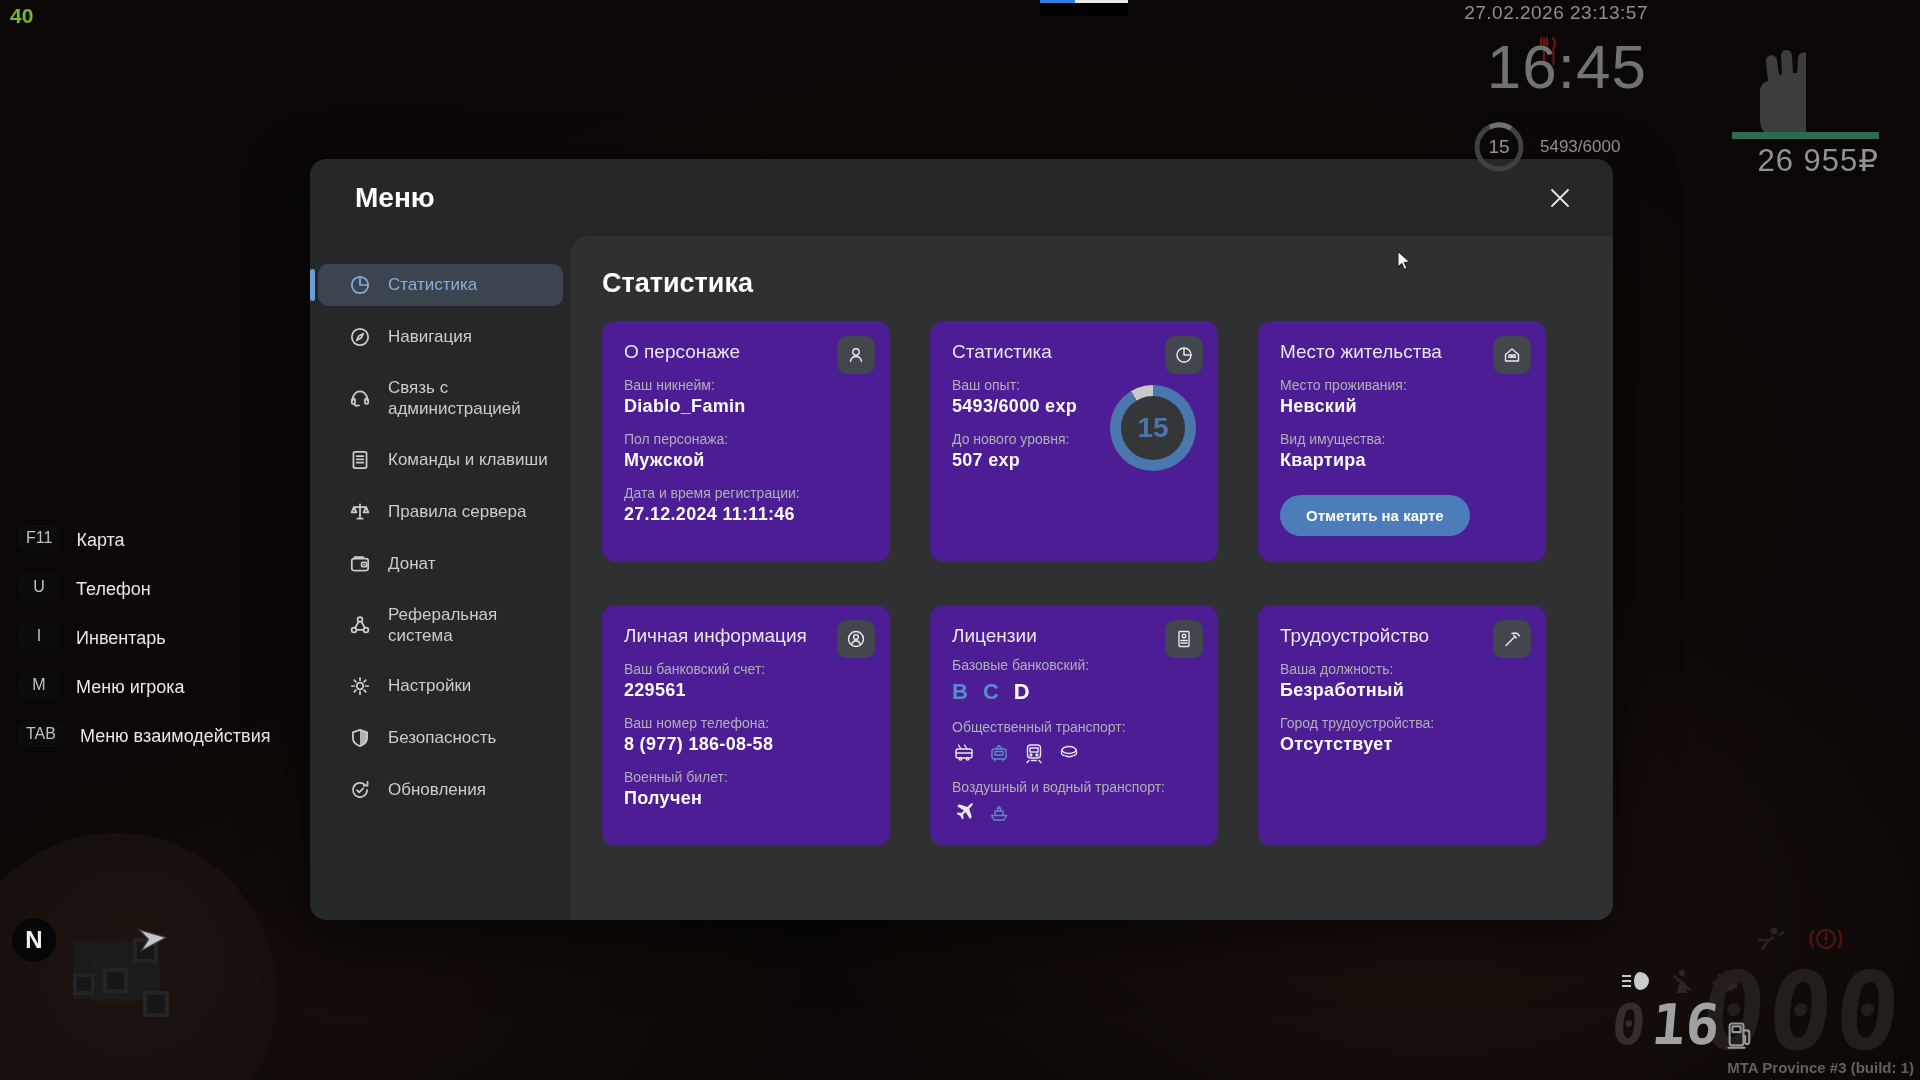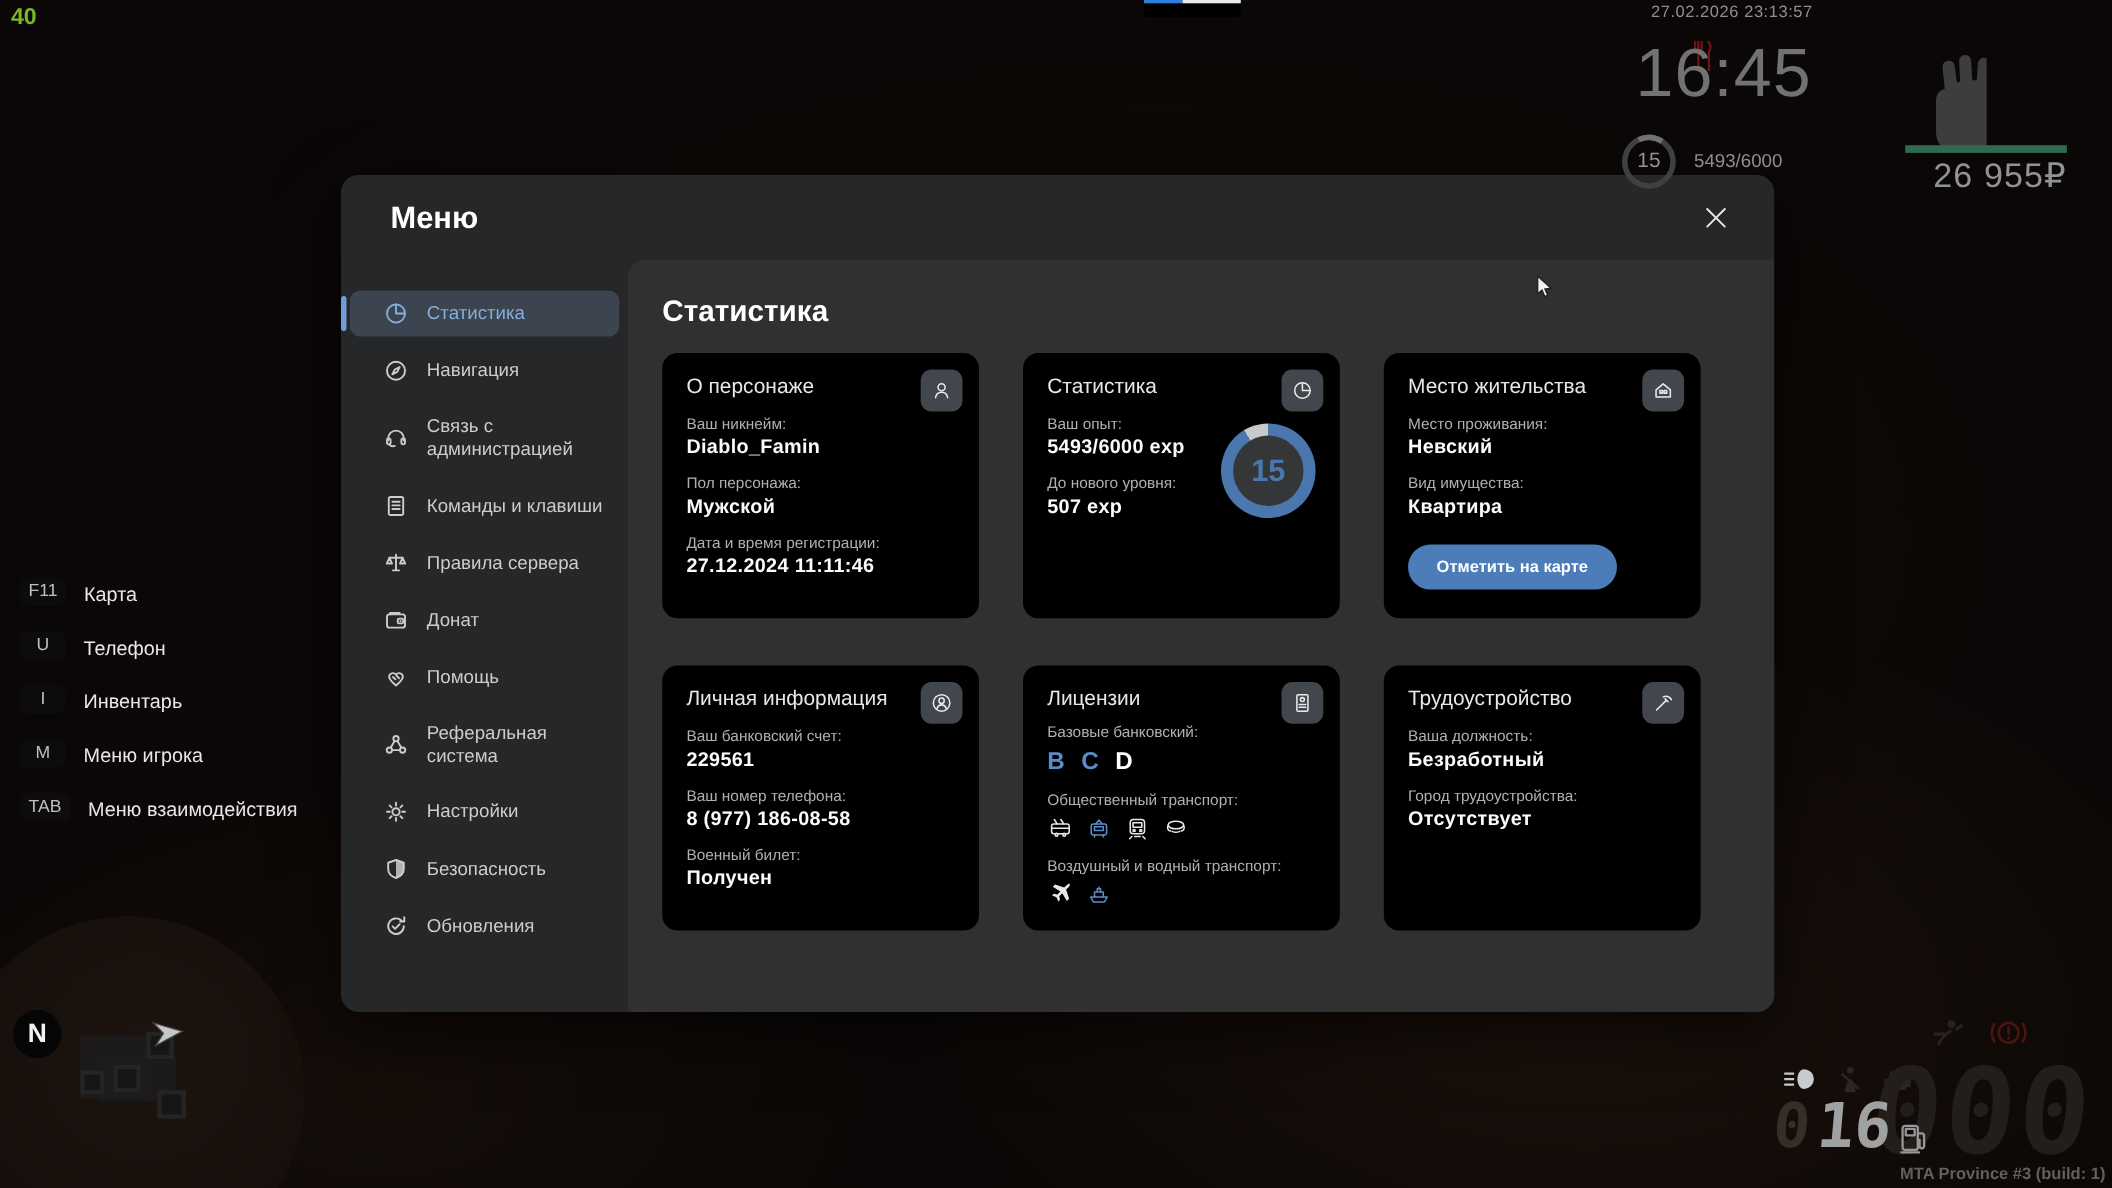--- a/index.html
+++ b/index.html
@@ -8,21 +8,21 @@
     background:
       radial-gradient(900px 500px at 75% 85%, rgba(62,36,20,.32), transparent 70%),
       radial-gradient(700px 420px at 18% 92%, rgba(46,28,16,.30), transparent 70%),
       radial-gradient(1300px 750px at 55% 45%, rgba(36,22,14,.22), transparent 75%),
       #0a0706;}
   svg{display:block}
   .icn{stroke:currentColor;fill:none;stroke-width:1.6;stroke-linecap:round;stroke-linejoin:round}
 
   
   .fps{position:absolute;left:10px;top:4px;font-size:21px;font-weight:bold;color:var(--fps-green,#7ab828);}
-  .datetime{position:absolute;top:2px;right:272px;font-size:15px;color:#8f8f8f;letter-spacing:.5px;margin-left:23px;}
+  .datetime{position:absolute;top:2px;right:272px;font-size:19px;color:#8f8f8f;letter-spacing:.5px;margin-left:23px;}
   .top-indicator{position:absolute;left:1040px;top:0;width:88px;height:16px;background:#000;border-radius:0 0 4px 4px;}
   .top-indicator .line{position:absolute;left:0;top:0;height:3px;width:100%;display:flex;}
   .top-indicator .seg-blue{width:40%;height:100%;background:#2f7fe0;}
   .top-indicator .seg-white{width:60%;height:100%;background:#e9e9e9;}
   .hunger{position:absolute;left:1537px;top:36px;color:#8a1414;opacity:.85;}
   .clock{position:absolute;top:36px;right:273px;font-size:62px;font-weight:400;color:#717273;letter-spacing:1px;line-height:1;}
   .lvl-badge{position:absolute;left:1472px;top:120px;display:flex;align-items:center;gap:14px;z-index:30;}
   .lvl-exp{font-size:17px;color:#8e8f90;}
   .lvl-num{position:absolute;left:0;top:0;width:54px;height:54px;display:grid;place-items:center;font-size:19px;color:#919293;}
   .fist{position:absolute;left:1744px;top:44px;color:#3e3d3d;}
@@ -46,21 +46,21 @@
   .sidebar{width:261px;padding-top:28px;box-sizing:border-box;flex:none;}
   .s-item{position:relative;display:flex;align-items:center;gap:16px;margin:0 8px 10px 8px;
     padding:9px 10px 9px 30px;border-radius:10px;color:#cbcccd;font-size:17px;line-height:1.25;}
   .s-item .s-ico{flex:none;width:24px;}
   .s-item.active{background:#3b444f;color:var(--sidebar-active,#86aedb);}
   .s-item.active .s-accent{position:absolute;left:-8px;top:5px;bottom:5px;width:5px;border-radius:3px;
     background:#6f9ed6;}
   .panel{flex:1;background:#2f3031;border-radius:16px 0 0 0;padding:32px 34px 0 31px;box-sizing:border-box;}
   .panel-title{font-size:27px;font-weight:bold;color:#fff;}
   .grid{margin-top:22px;display:grid;grid-template-columns:repeat(3,288px);gap:43px 40px;}
-  .card{position:relative;width:288px;height:241px;background:#000000;border-radius:14px;
+  .card{position:relative;width:288px;height:241px;background:#4c1d95;border-radius:14px;
     padding:20px 22px;box-sizing:border-box;}
   .card-title{font-size:19px;color:#e6e7e8;}
   .chip{position:absolute;top:15px;right:15px;width:38px;height:38px;border-radius:10px;
     background:#42474d;display:grid;place-items:center;color:#e9eaeb;}
   .f-lbl{margin-top:14px;font-size:14px;color:#aeb0b3;}
   .f-val{margin-top:3px;font-size:18px;font-weight:bold;color:#fbfbfb;letter-spacing:.3px;}
   .ring{position:absolute;right:22px;top:64px;width:86px;height:86px;border-radius:50%;display:grid;place-items:center;}
   .ring::after{content:"";position:absolute;inset:11px;background:#353637;border-radius:50%;}
   .ring-lvl{position:relative;z-index:1;font-size:28px;font-weight:bold;color:var(--exp-ring-blue,#4a77ae);}
   .map-btn{margin-top:24px;display:inline-block;background:var(--accent-blue,#4d7db8);color:#fff;
@@ -223,29 +223,20 @@
             <svg width="24" height="24" viewBox="0 0 22 22" class="icn">
                 <rect x="3.5" y="6" width="15" height="11" rx="2"></rect>
                 <path d="M6 6V4.8h8"></path>
                 <rect x="12.5" y="9.5" width="4.5" height="4" rx="1"></rect>
                 <path d="M14.7 11.5h.1"></path>
               </svg>
           </span>
           <span>Донат</span>
         </div>
 
-        <div class="s-item">
-          <span class="s-ico">
-            <svg width="24" height="24" viewBox="0 0 22 22" class="icn">
-                <path d="M11 17.5C6 13.5 4.2 10.6 6 8.4a3.2 3.2 0 0 1 5 .2 3.2 3.2 0 0 1 5-.2c1.8 2.2 0 5.1-5 9.1Z"></path>
-                <path d="M8.5 10.5l2 2M11.5 9.5l2 2"></path>
-              </svg>
-          </span>
-          <span>Помощь</span>
-        </div>
 
         <div class="s-item">
           <span class="s-ico">
             <svg width="24" height="24" viewBox="0 0 22 22" class="icn">
                 <circle cx="11" cy="6" r="2.2"></circle>
                 <circle cx="5.5" cy="15.5" r="2.2"></circle>
                 <circle cx="16.5" cy="15.5" r="2.2"></circle>
                 <path d="M9.8 7.8 6.6 13.6M12.2 7.8l3.2 5.8M7.7 15.5h6.6"></path>
               </svg>
           </span>

